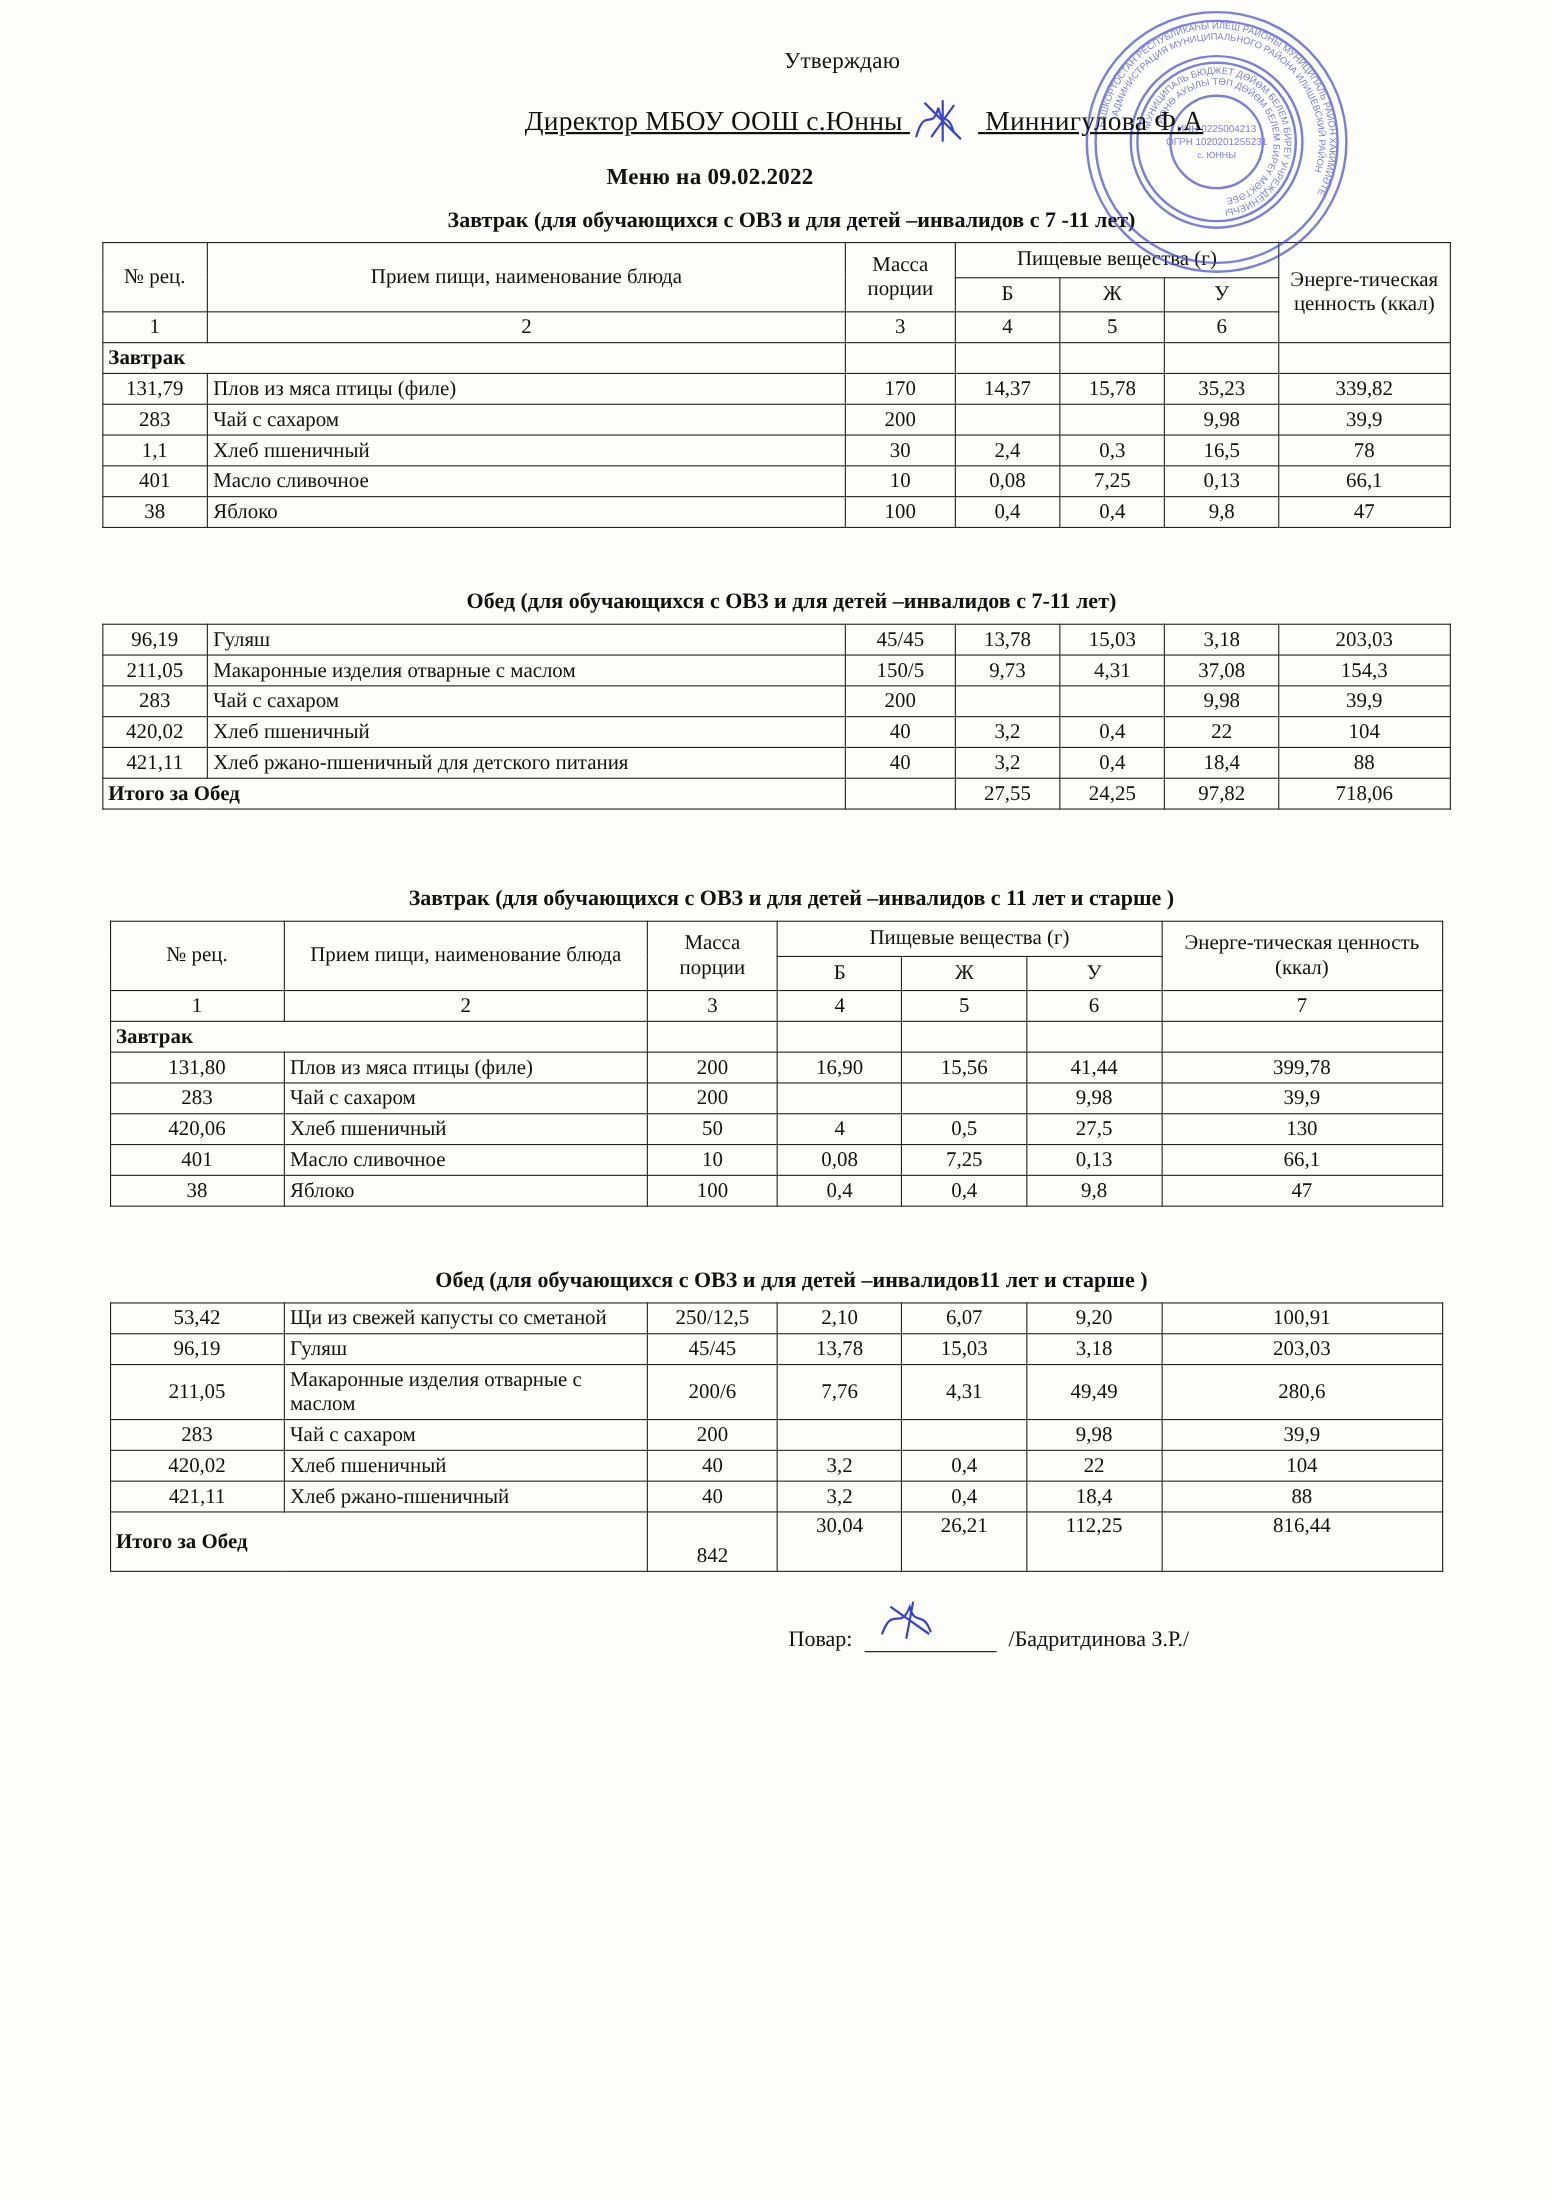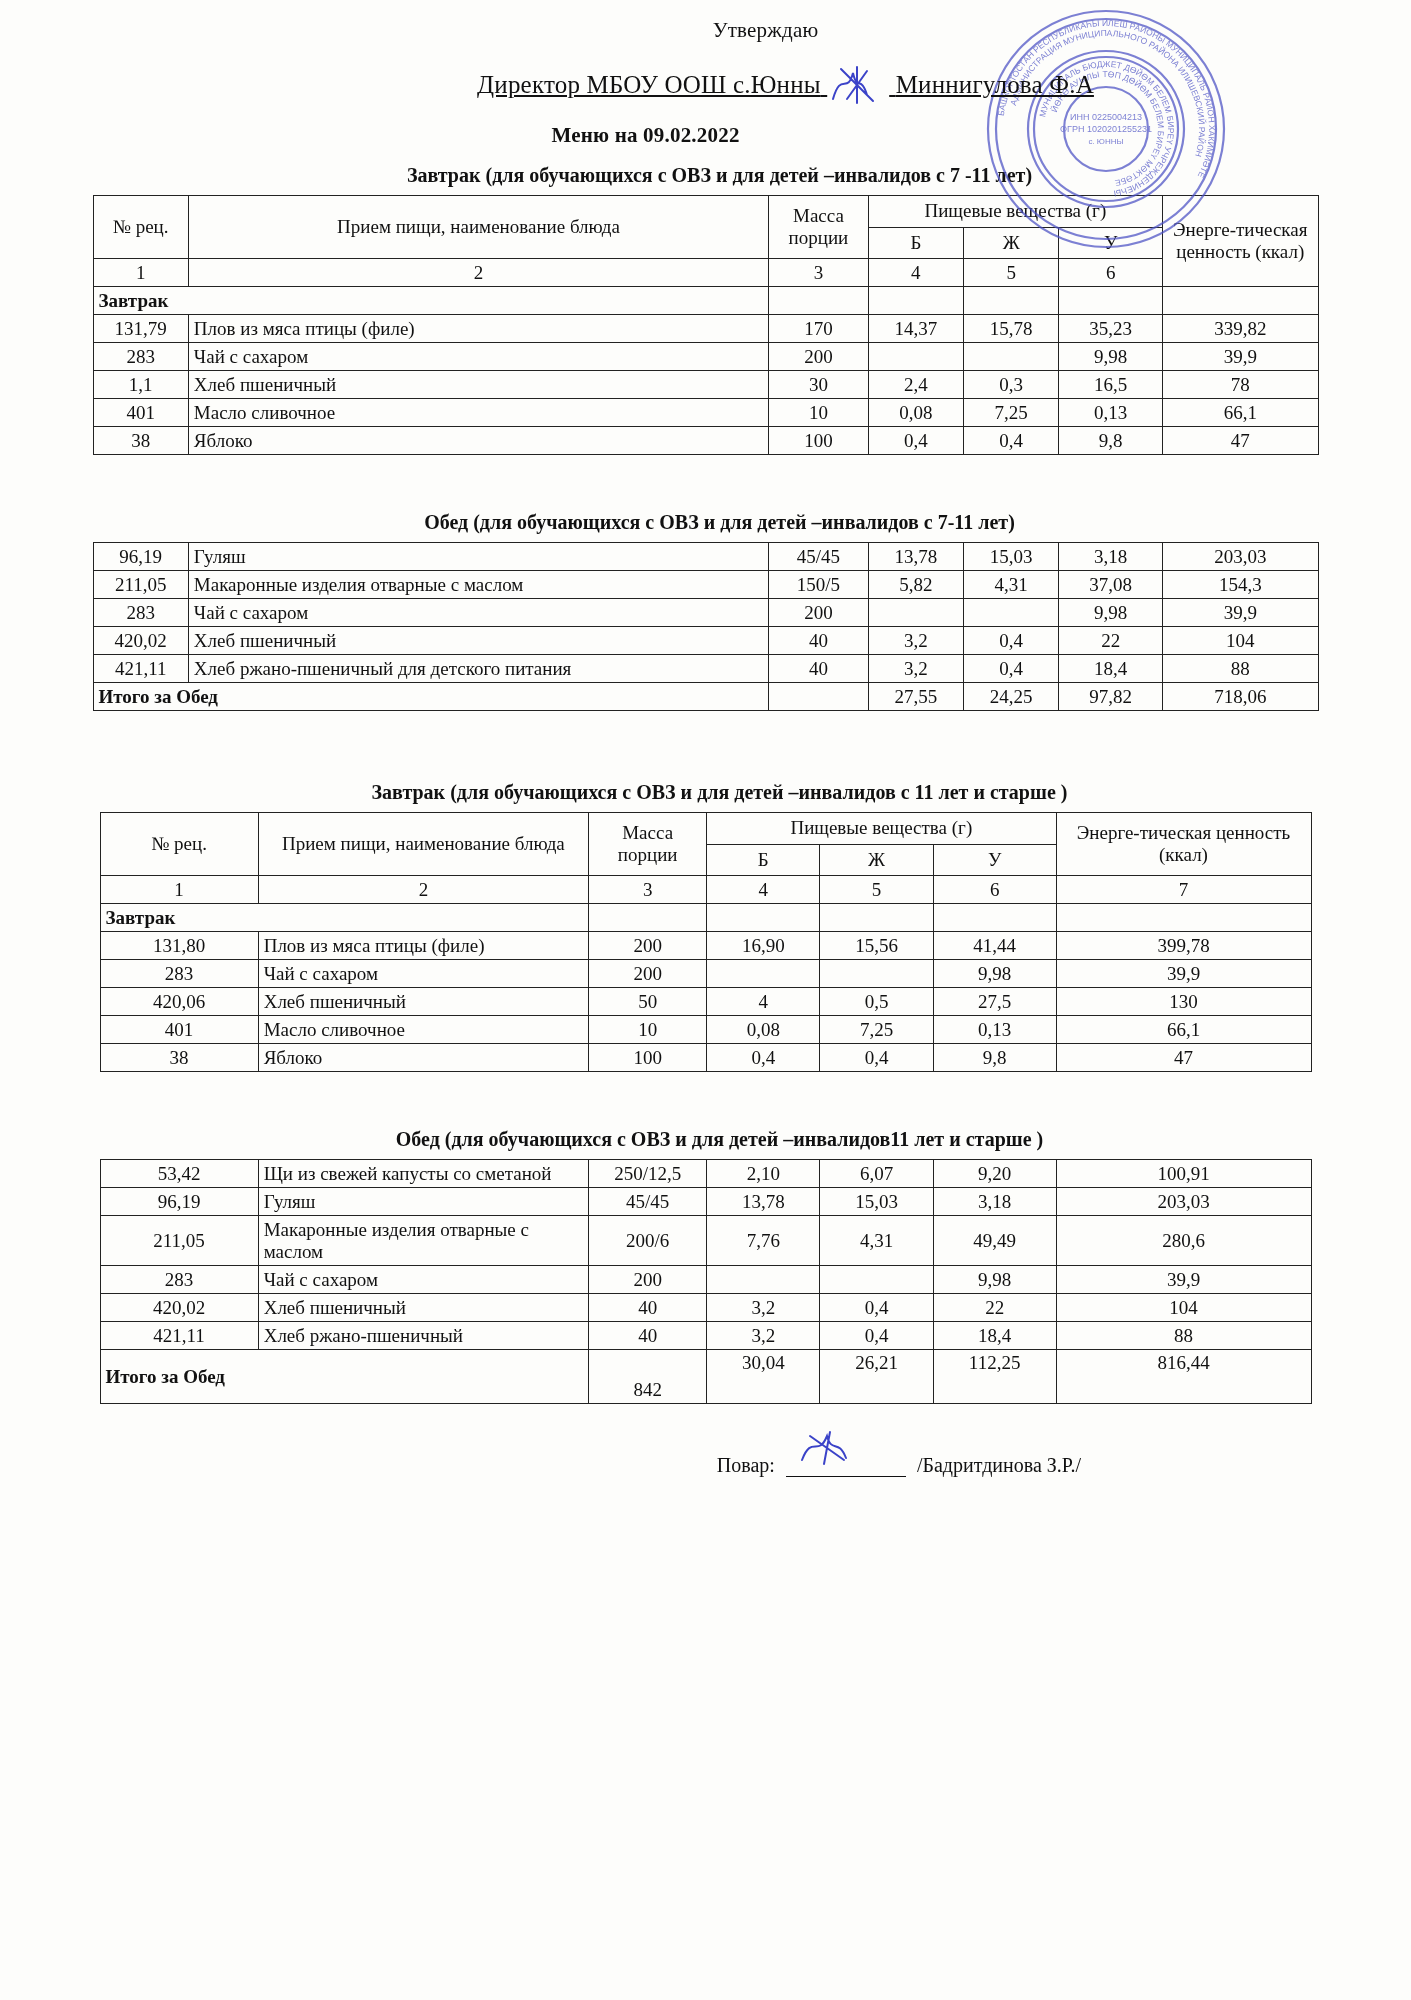--- a/index.html
+++ b/index.html
@@ -18,21 +18,21 @@
   .page {
     position: relative;
     width: 1411px;
     height: 2000px;
     background: #fdfdfb;
     padding: 0;
   }
   
   .hdr {
     position: relative;
-    padding-top: 18px;
+    padding-top: 43px;
   }
   .hdr-line {
     text-align: center;
     font-size: 21px;
     letter-spacing: .2px;
   }
   .hdr-approve {
     margin-left: 120px;
   }
   .hdr-director {
@@ -284,21 +284,21 @@
       <td class="c">45/45</td>
       <td class="c">13,78</td>
       <td class="c">15,03</td>
       <td class="c">3,18</td>
       <td class="c">203,03</td>
     </tr>
     <tr class="rowh">
       <td class="c">211,05</td>
       <td class="l">Макаронные изделия отварные с маслом</td>
       <td class="c">150/5</td>
-      <td class="c">5,82</td>
+      <td class="c">9,73</td>
       <td class="c">4,31</td>
       <td class="c">37,08</td>
       <td class="c">154,3</td>
     </tr>
     <tr class="rowh">
       <td class="c">283</td>
       <td class="l">Чай с сахаром</td>
       <td class="c">200</td>
       <td class="c"></td>
       <td class="c"></td>

